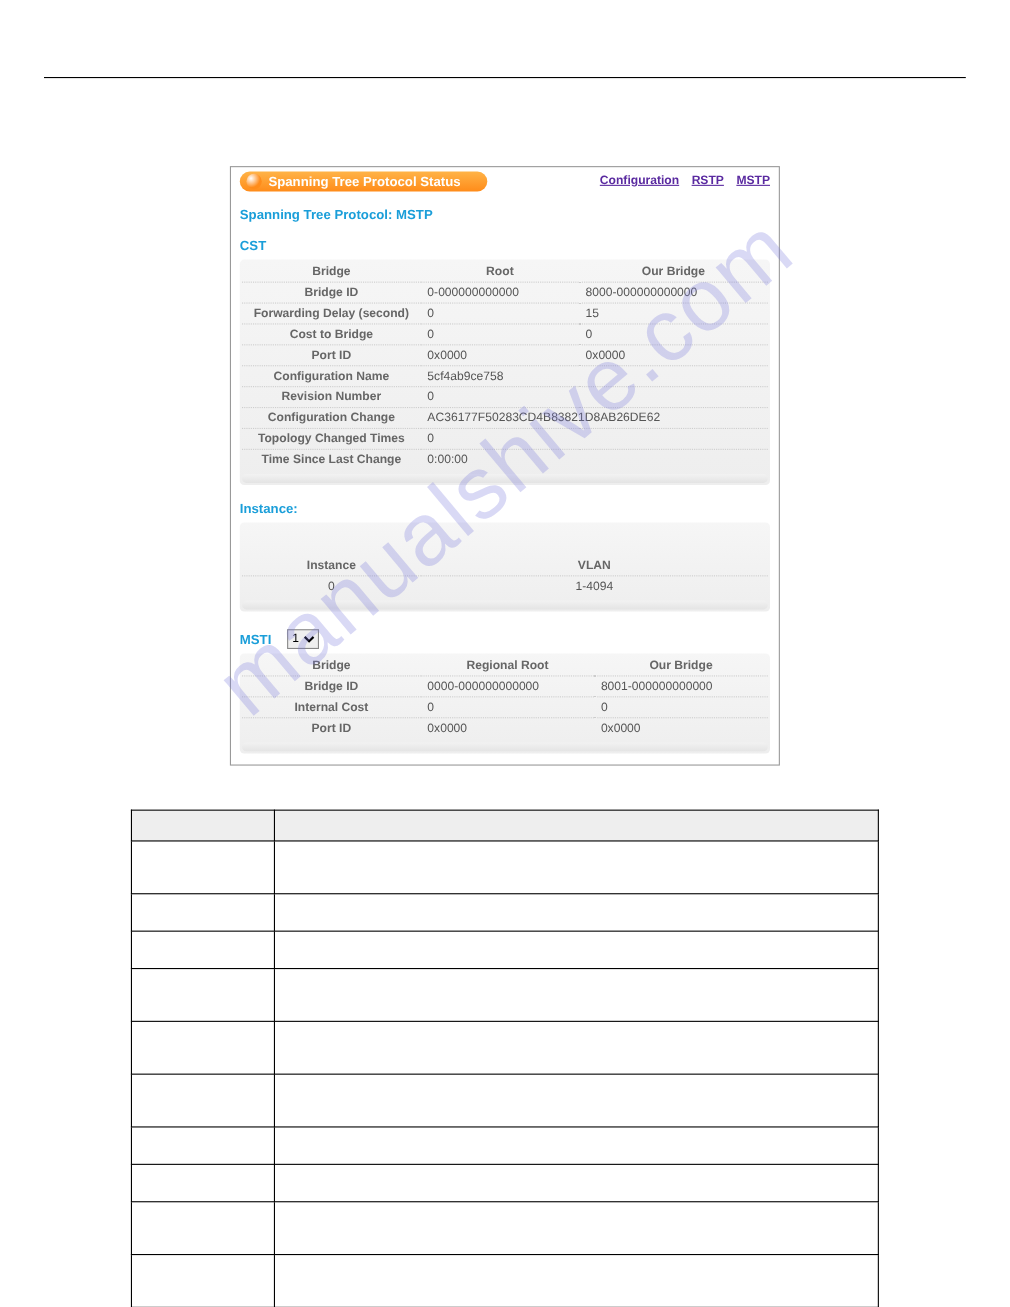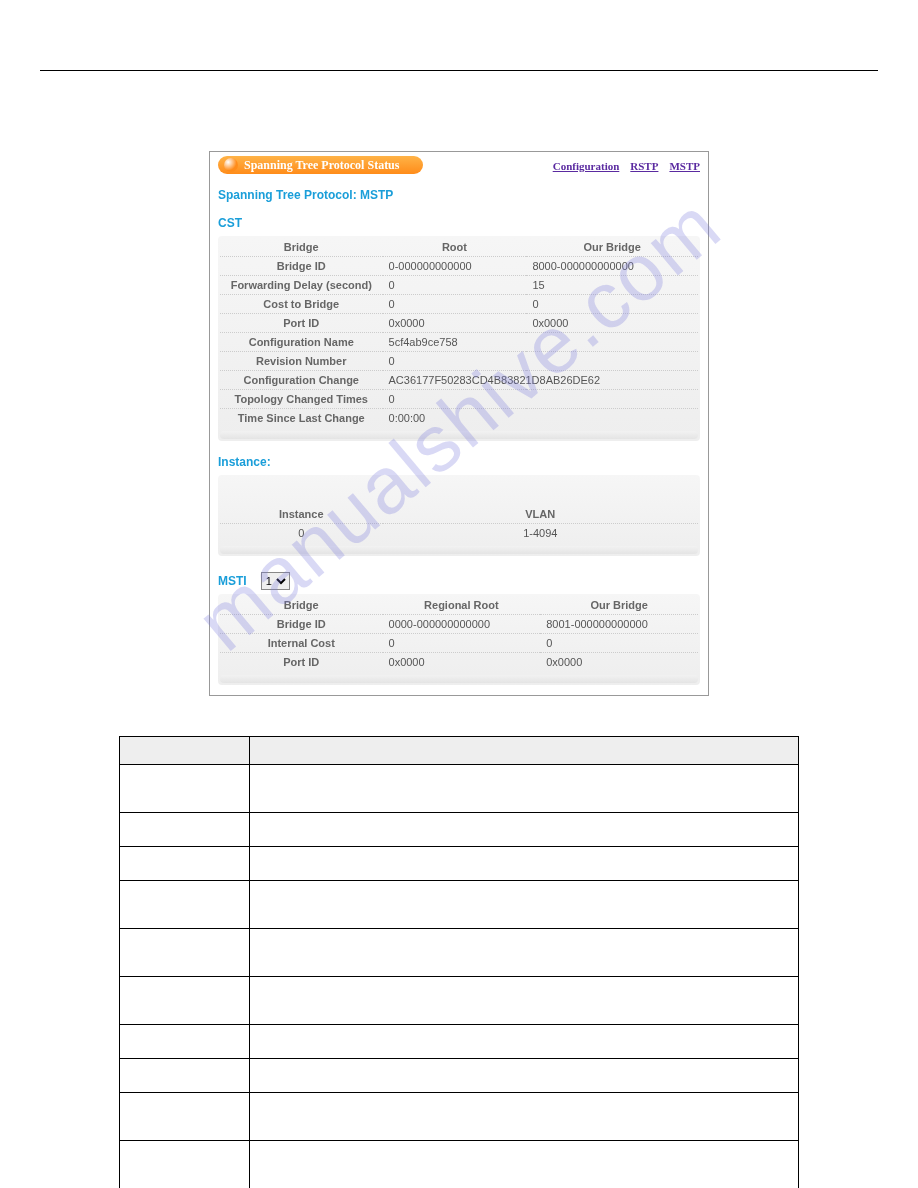--- a/index.html
+++ b/index.html
@@ -14,21 +14,21 @@
   }
   .page-rule { border-top: 1.5px solid #000; margin: 70px 40px 0 40px; }
   .screenshot-box {
     width: 500px;
     margin: 80px auto 40px auto;
     border: 1px solid #999;
     background: #fff;
     padding: 4px 8px 10px 8px;
     position: relative;
   }
-  .hdr-row { display: flex; align-items: flex-end; justify-content: space-between; font-family: Liberation Serif, serif; }
+  .hdr-row { display: flex; align-items: flex-start; justify-content: space-between; }
   .pill {
     display: inline-flex;
     align-items: center;
     background: linear-gradient(#ffb347,#ff8c1a);
     color: #fff;
     font-weight: bold;
     font-size: 12px;
     padding: 2px 24px 2px 6px;
     border-radius: 999px;
     height: 18px;

